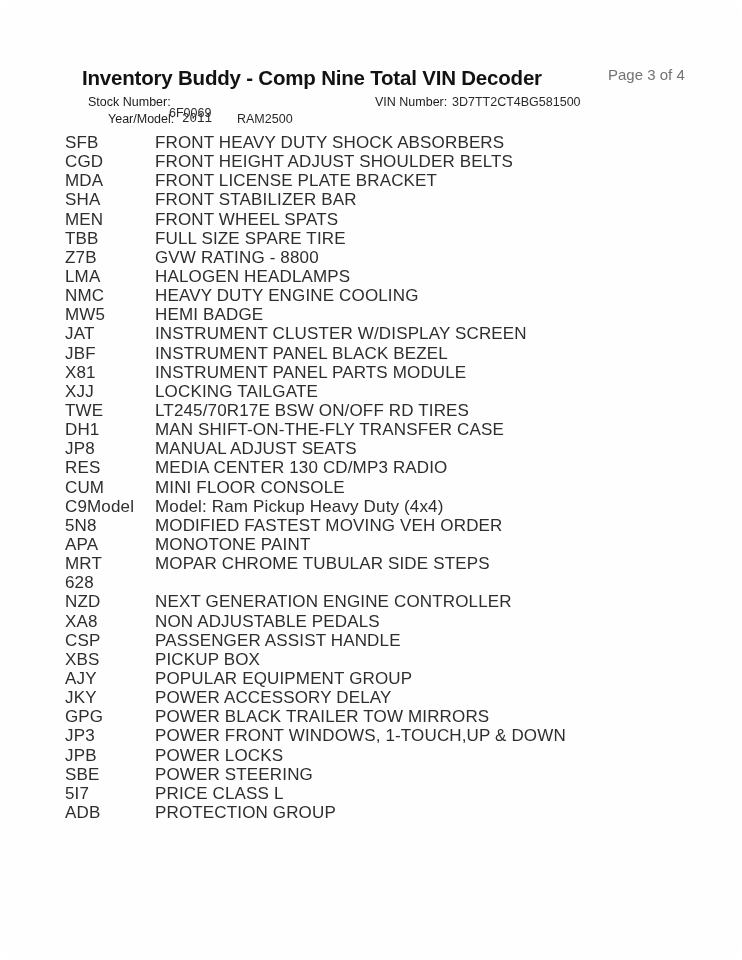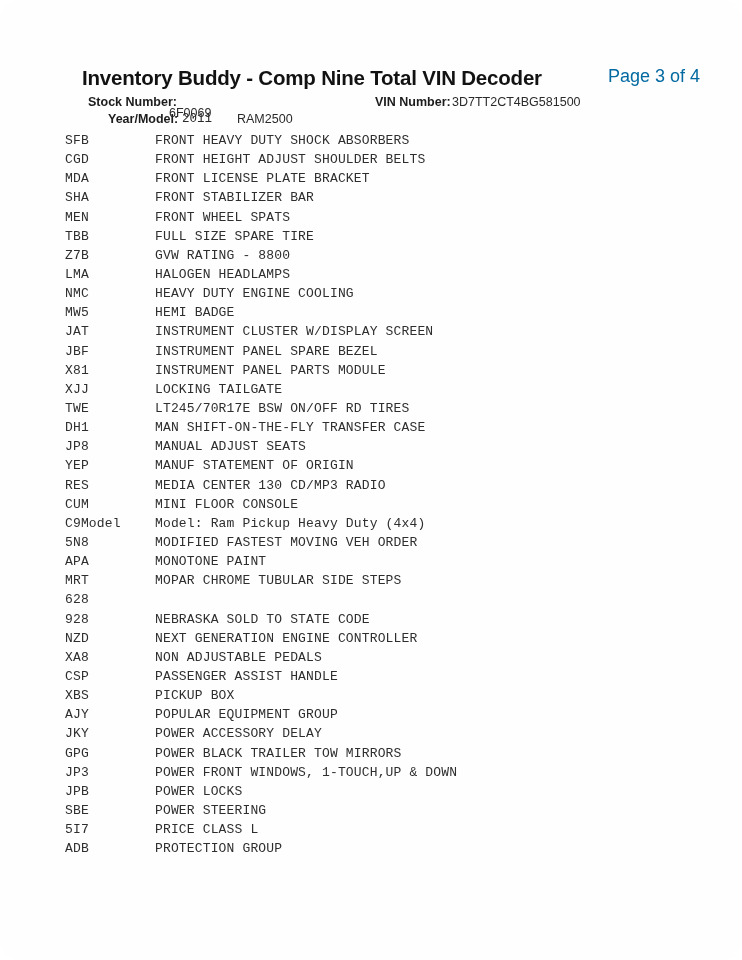--- a/index.html
+++ b/index.html
@@ -24,46 +24,45 @@
     left: 82px; top: 66px;
     font-size: 20.5px;
     font-weight: bold;
     letter-spacing: -0.2px;
     color: #121212;
     white-space: nowrap;
   }
   .page-num {
     position: absolute;
     left: 608px; top: 66px;
-    font-size: 18px;
-    color: #0369a1;
+    font-size: 15px;
+    color: #737373;
     white-space: nowrap;
   }
   .meta { position: absolute; font-size: 12.5px; white-space: nowrap; color: #2a2a2a; }
-  .meta.bold { font-weight: bold; color: #1c1c1c; }
+  .meta.bold { font-weight: normal; color: #1c1c1c; }
   .m-stock-label { left: 88px;  top: 95px; }
   .m-stock-value { left: 169px; top: 106px; }
   .m-vin-label   { left: 375px; top: 95px; }
   .m-vin-value   { left: 452px; top: 95px; }
   .m-ym-label    { left: 108px; top: 112px; }
   .m-year-value  { left: 182px; top: 112px; font-family: Liberation Mono, monospace; }
   .m-model-value { left: 237px; top: 112px; }
   .code-list {
     position: absolute;
     left: 0; top: 132px;
     width: 742px;
   }
   .code-row {
     position: relative;
     height: 19.15px;
-    font-size: 13px;
+    font-size: 17px;
     letter-spacing: 0.15px;
     color: #2e2e2e;
     white-space: nowrap;
-    font-family: Liberation Mono, monospace;
   }
   .code-row .opt-code {
     position: absolute;
     left: 65px; top: 1px;
     width: 88px;
     overflow: hidden;
   }
   .code-row .opt-desc {
     position: absolute;
     left: 155px; top: 1px;
@@ -140,21 +139,21 @@
       <span class="opt-desc">HEMI BADGE</span>
     </div>
 
     <div class="code-row">
       <span class="opt-code">JAT</span>
       <span class="opt-desc">INSTRUMENT CLUSTER W/DISPLAY SCREEN</span>
     </div>
 
     <div class="code-row">
       <span class="opt-code">JBF</span>
-      <span class="opt-desc">INSTRUMENT PANEL SPARE BEZEL</span>
+      <span class="opt-desc">INSTRUMENT PANEL BLACK BEZEL</span>
     </div>
 
     <div class="code-row">
       <span class="opt-code">X81</span>
       <span class="opt-desc">INSTRUMENT PANEL PARTS MODULE</span>
     </div>
 
     <div class="code-row">
       <span class="opt-code">XJJ</span>
       <span class="opt-desc">LOCKING TAILGATE</span>
@@ -168,24 +167,20 @@
     <div class="code-row">
       <span class="opt-code">DH1</span>
       <span class="opt-desc">MAN SHIFT-ON-THE-FLY TRANSFER CASE</span>
     </div>
 
     <div class="code-row">
       <span class="opt-code">JP8</span>
       <span class="opt-desc">MANUAL ADJUST SEATS</span>
     </div>
 
-    <div class="code-row">
-      <span class="opt-code">YEP</span>
-      <span class="opt-desc">MANUF STATEMENT OF ORIGIN</span>
-    </div>
 
     <div class="code-row">
       <span class="opt-code">RES</span>
       <span class="opt-desc">MEDIA CENTER 130 CD/MP3 RADIO</span>
     </div>
 
     <div class="code-row">
       <span class="opt-code">CUM</span>
       <span class="opt-desc">MINI FLOOR CONSOLE</span>
     </div>
@@ -207,24 +202,20 @@
 
     <div class="code-row">
       <span class="opt-code">MRT</span>
       <span class="opt-desc">MOPAR CHROME TUBULAR SIDE STEPS</span>
     </div>
 
     <div class="code-row">
       <span class="opt-code">628</span>
     </div>
 
-    <div class="code-row">
-      <span class="opt-code">928</span>
-      <span class="opt-desc">NEBRASKA SOLD TO STATE CODE</span>
-    </div>
 
     <div class="code-row">
       <span class="opt-code">NZD</span>
       <span class="opt-desc">NEXT GENERATION ENGINE CONTROLLER</span>
     </div>
 
     <div class="code-row">
       <span class="opt-code">XA8</span>
       <span class="opt-desc">NON ADJUSTABLE PEDALS</span>
     </div>

